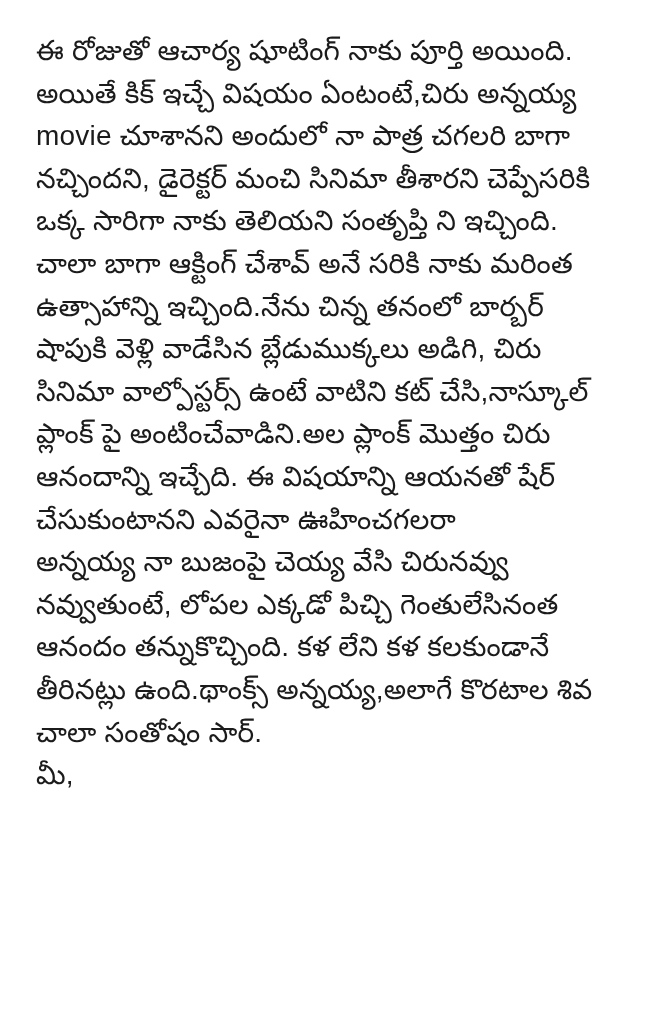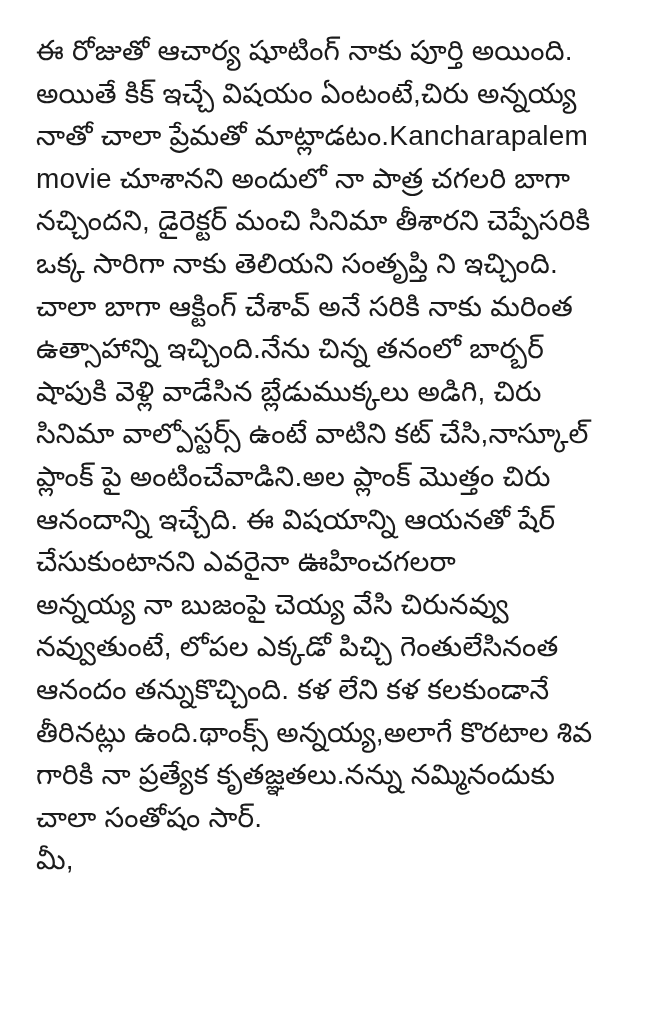--- a/index.html
+++ b/index.html
@@ -28,31 +28,29 @@
     white-space: nowrap;
     letter-spacing: 0.2px;
   }
 </style>
 </head>
 <body>
 
 <div class="page">
   <div class="line">ఈ రోజుతో ఆచార్య షూటింగ్ నాకు పూర్తి అయింది.</div>
   <div class="line">అయితే కిక్ ఇచ్చే విషయం ఏంటంటే,చిరు అన్నయ్య</div>
-  <div class="line">నాతో చాలా ప్రేమతో మాట్లాడటం.Kancharapalem</div>
   <div class="line">movie చూశానని అందులో నా పాత్ర చగలరి బాగా</div>
   <div class="line">నచ్చిందని, డైరెక్టర్ మంచి సినిమా తీశారని చెప్పేసరికి</div>
   <div class="line">ఒక్క సారిగా నాకు తెలియని సంతృప్తి ని ఇచ్చింది.</div>
   <div class="line">చాలా బాగా ఆక్టింగ్ చేశావ్ అనే సరికి నాకు మరింత</div>
   <div class="line">ఉత్సాహాన్ని ఇచ్చింది.నేను చిన్న తనంలో బార్బర్</div>
   <div class="line">షాపుకి వెళ్లి వాడేసిన బ్లేడుముక్కలు అడిగి, చిరు</div>
   <div class="line">సినిమా వాల్పోస్టర్స్ ఉంటే వాటిని కట్ చేసి,నాస్కూల్</div>
   <div class="line">ప్లాంక్ పై అంటించేవాడిని.అల ప్లాంక్ మొత్తం చిరు</div>
   <div class="line">ఆనందాన్ని ఇచ్చేది. ఈ విషయాన్ని ఆయనతో షేర్</div>
   <div class="line">చేసుకుంటానని ఎవరైనా ఊహించగలరా</div>
   <div class="line">అన్నయ్య నా బుజంపై చెయ్య వేసి చిరునవ్వు</div>
   <div class="line">నవ్వుతుంటే, లోపల ఎక్కడో పిచ్చి గెంతులేసినంత</div>
   <div class="line">ఆనందం తన్నుకొచ్చింది. కళ లేని కళ కలకుండానే</div>
   <div class="line">తీరినట్లు ఉంది.థాంక్స్ అన్నయ్య,అలాగే కొరటాల శివ</div>
-  <div class="line">గారికి నా ప్రత్యేక కృతజ్ఞతలు.నన్ను నమ్మినందుకు</div>
   <div class="line">చాలా సంతోషం సార్.</div>
   <div class="line">మీ,</div>
 </div>
 
 </body></html>

